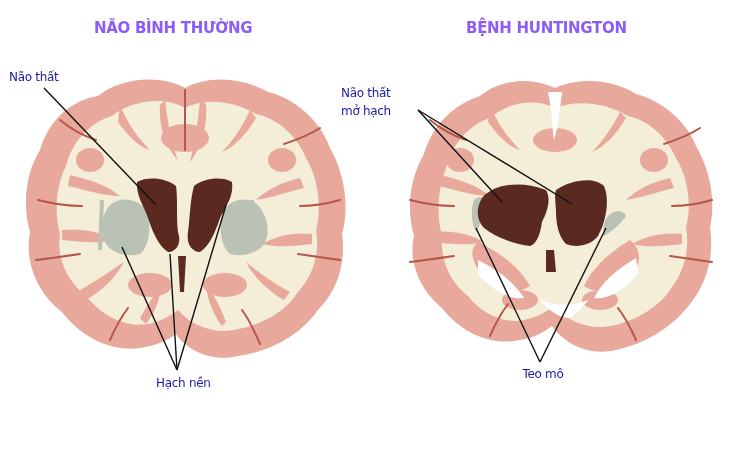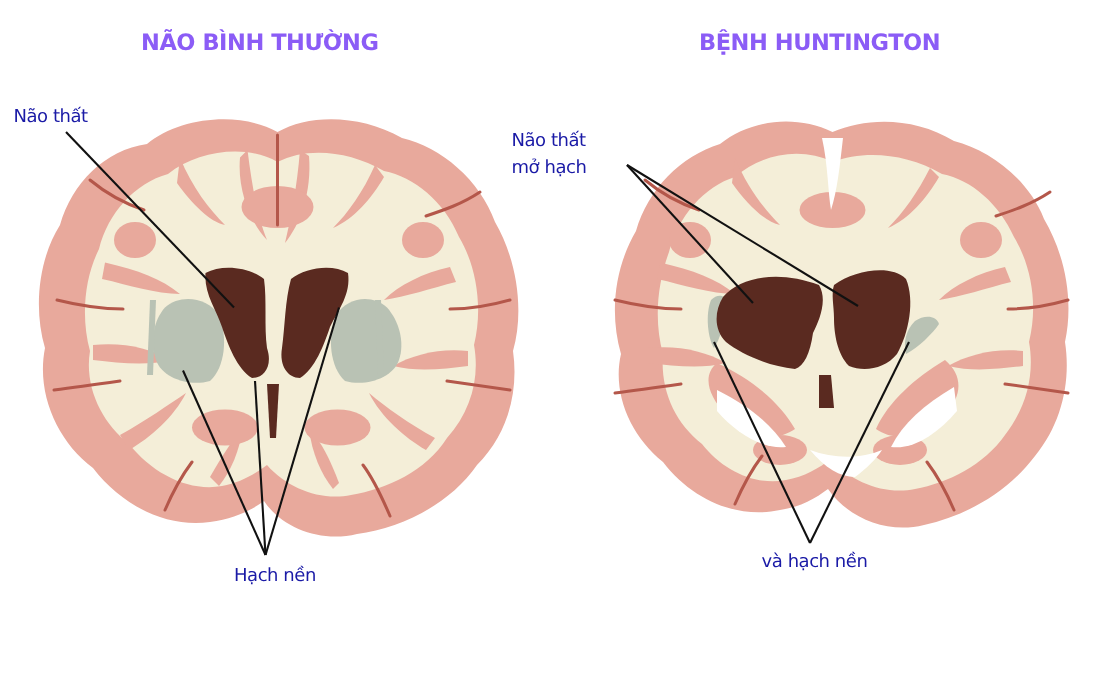--- a/index.html
+++ b/index.html
@@ -125,14 +125,14 @@
 <div class="title" style="left:466px;">BỆNH HUNTINGTON</div>
 
 <div class="label" style="left:9px; top:68px;">Não thất</div>
 <div class="label" style="left:156px; top:374px;">Hạch nền</div>
 
 <div class="label" style="left:341px; top:84px;">
   <div>Não thất</div>
   <div>mở hạch</div>
 </div>
 <div class="label center" style="left:478px; top:365px; width:130px;">
-  <div>và hạch nền</div>
+  <div>Teo mô</div>
 </div>
 
 </body></html>

